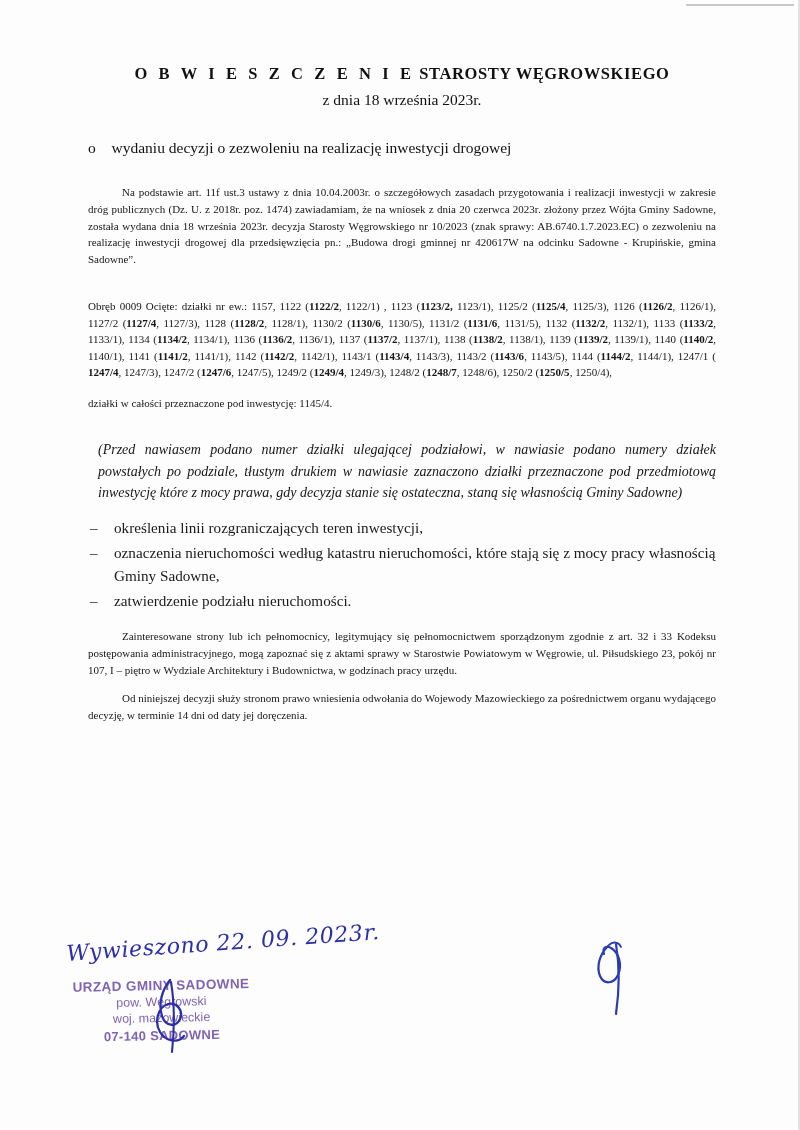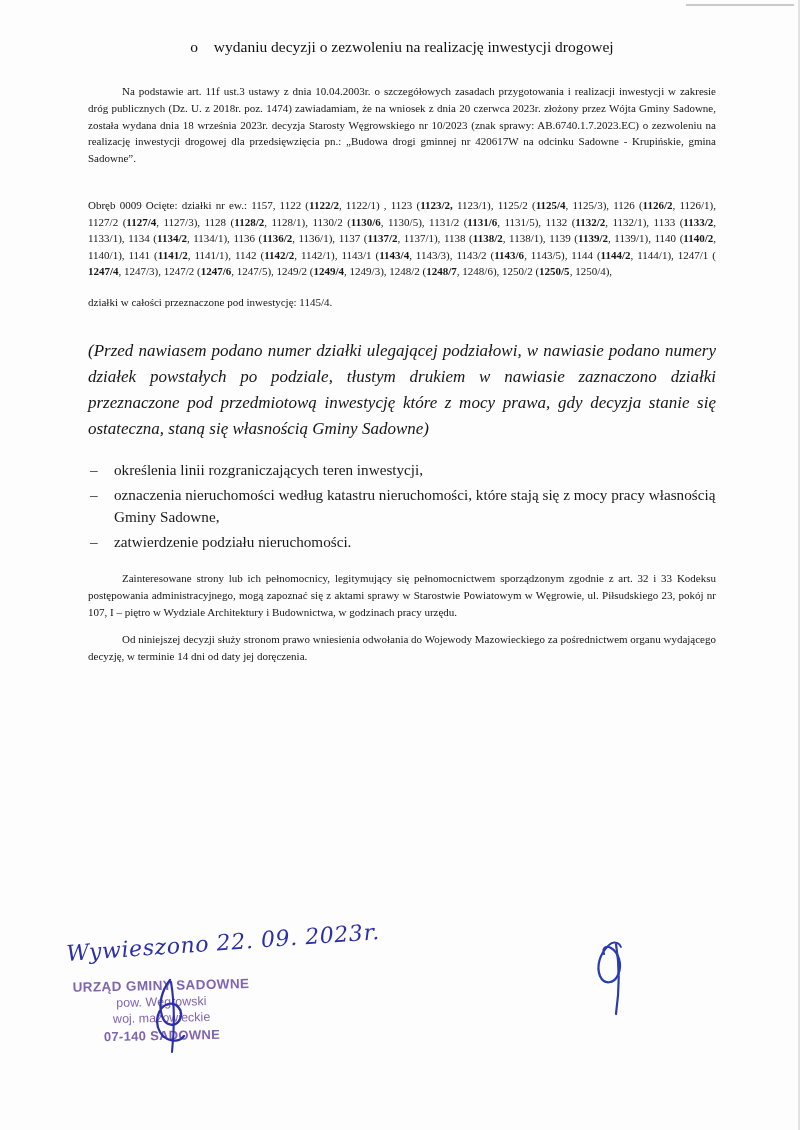--- a/index.html
+++ b/index.html
@@ -52,23 +52,22 @@
   }
   .doc-title .spaced {
     letter-spacing: 3.6px;
   }
   .doc-date {
     font-size: 15.5px;
     margin-top: 7px;
     color: #111;
   }
   .doc-subject {
-    text-align: center;
     font-size: 15.5px;
-    margin-top: 38px;
+    margin-top: 30px;
     color: #111;
   }
   .doc-subject .gap {
     display: inline-block;
     width: 8px;
   }
 
   
   .para {
     font-size: 11px;
@@ -80,23 +79,24 @@
   .para.indent {
     text-indent: 34px;
   }
   .p-intro   { margin-top: 27px; }
   .p-project { margin-top: 29px; }
   .p-parcels { margin-top: 30px; line-height: 1.5; }
   .p-whole   { margin-top: 14px; }
   .p-note    {
     margin-top: 28px;
     font-style: italic;
-    font-size: 17px;
+    font-size: 14px;
     line-height: 1.52;
     text-align: justify;
+    margin-left: 10px;
   }
   .p-decision { margin-top: 34px; }
   .p-parties  { margin-top: 16px; }
   .p-appeal   { margin-top: 0px; }
 
   .parcel-list b { font-weight: bold; }
 
   .dash-list {
     list-style: none;
     margin: 3px 0 0 0;
@@ -217,20 +217,27 @@
 </head>
 <body>
 
 <div class="page">
 
   <div class="scan-line"></div>
   <div class="scan-edge"></div>
 
   <div class="content">
 
+    <div class="title-block">
+      <div class="doc-title">
+        <span class="spaced">O B W I E S Z C Z E N I E</span>
+        <span>STAROSTY WĘGROWSKIEGO</span>
+      </div>
+      <div class="doc-date">z dnia 18 września 2023r.</div>
+    </div>
 
     <div class="doc-subject">
       <span>o</span>
       <span class="gap"></span>
       <span>wydaniu decyzji o zezwoleniu  na realizację inwestycji drogowej</span>
     </div>
 
     <p class="para indent p-intro">Na podstawie art.  11f ust.3  ustawy z dnia  10.04.2003r.  o szczegółowych zasadach przygotowania i realizacji inwestycji w zakresie dróg publicznych (Dz. U. z 2018r. poz. 1474) zawiadamiam, że na wniosek z dnia 20 czerwca 2023r.  złożony przez Wójta Gminy Sadowne, została wydana dnia 18 września 2023r. decyzja Starosty Węgrowskiego nr 10/2023 (znak sprawy:  AB.6740.1.7.2023.EC) o zezwoleniu na realizację inwestycji drogowej dla przedsięwzięcia pn.: „Budowa drogi gminnej nr 420617W na odcinku Sadowne - Krupińskie, gmina Sadowne”.</p>
 
 

